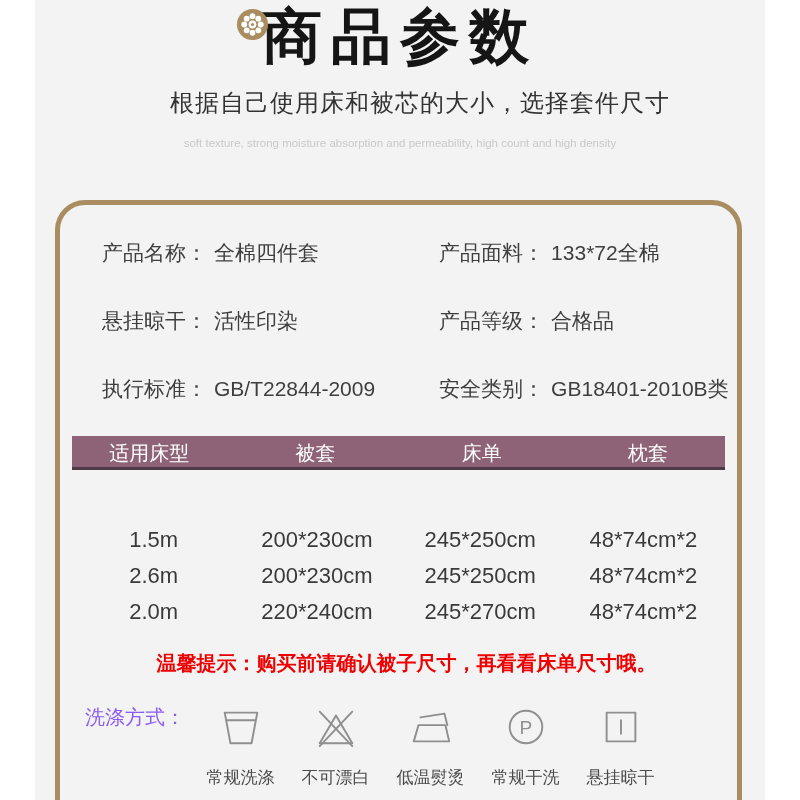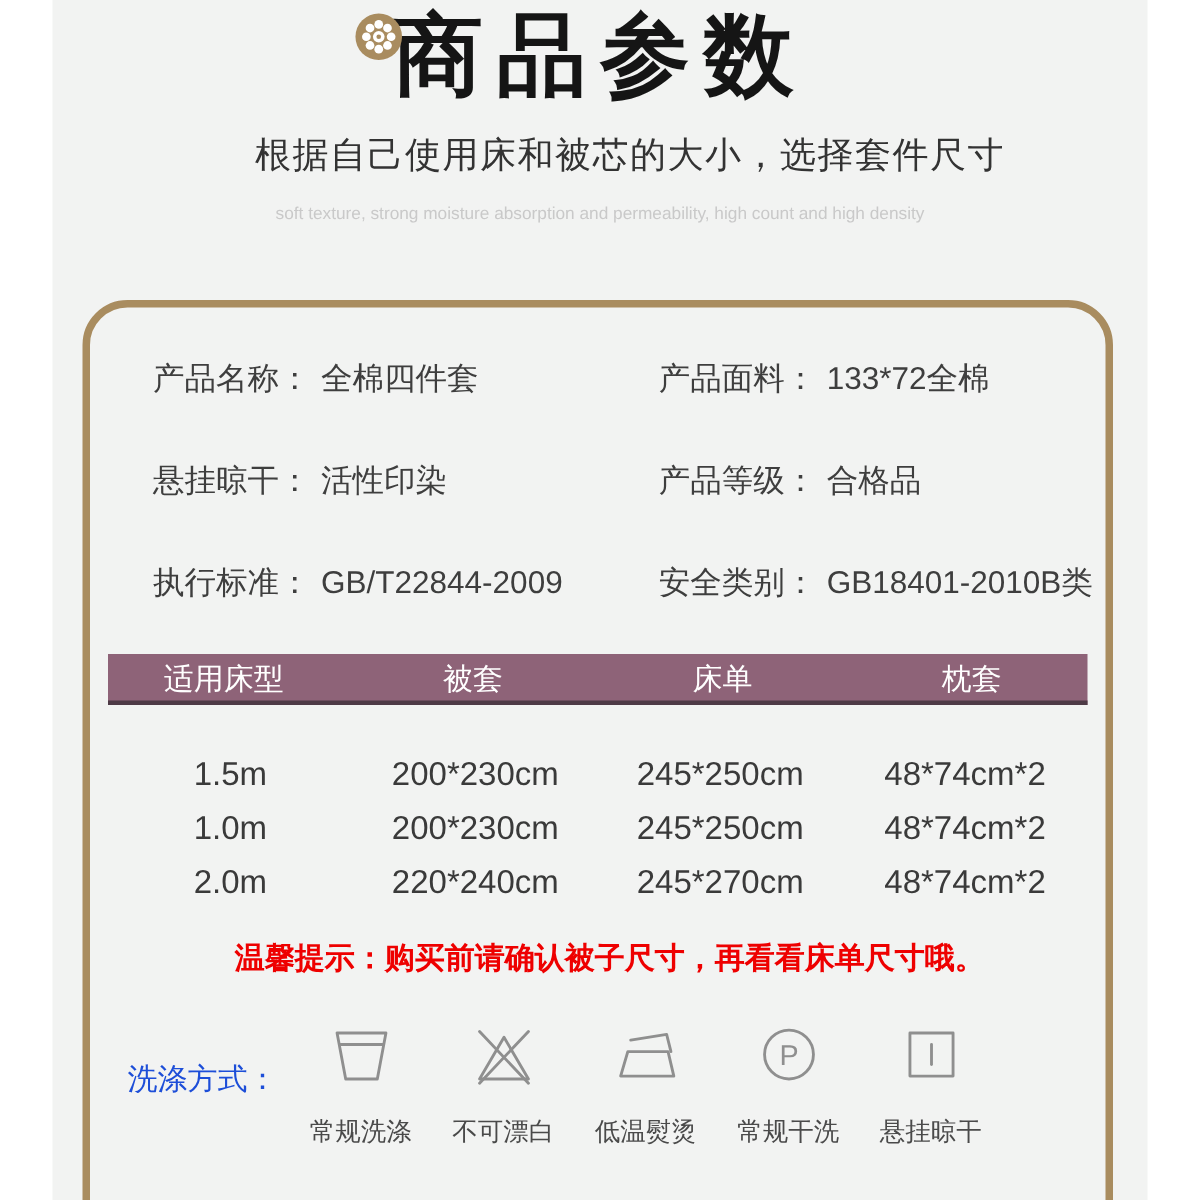--- a/index.html
+++ b/index.html
@@ -25,31 +25,31 @@
            font-size:21px; color:#3e3e3e; }
   .spec { line-height:24px; white-space:nowrap; }
   .spec:nth-child(odd) { padding-left:42px; }
   .spec-value { margin-left:7px; }
 
   
   .size-table { margin:35px 12px 0 12px; }
   .thead { display:grid; grid-template-columns:repeat(4,1fr); background:#8e6378;
            border-bottom:3px solid #4e3a46; height:34px; line-height:34px;
            color:#ffffff; font-size:20px; text-align:center;gap:12px; }
-  .tbody { padding-top:28px; }
+  .tbody { padding-top:52px; }
   .trow { display:grid; grid-template-columns:repeat(4,1fr); height:36px; line-height:36px;
           text-align:center; font-size:22px; color:#3a3a3a; }
 
   
   .notice { margin-top:20px; text-align:center; font-family:"Liberation Serif","DejaVu Serif",serif;
             font-weight:bold; font-size:20px; line-height:26px; color:#ee0000;padding-left:16px; }
 
   
   .washing { display:flex; align-items:flex-start; margin:28px 0 0 25px; }
-  .washing-label { width:108px; font-size:20px; color:#1d4ed8; margin-top:26px; white-space:nowrap; }
+  .washing-label { width:108px; font-size:20px; color:#8b5cf6; white-space:nowrap; }
   .wash-item { width:95px; display:flex; flex-direction:column; align-items:center; }
   .wash-icon svg { width:46px; height:46px; stroke:#8f8f8f; stroke-width:2; fill:none;
                    stroke-linejoin:round; stroke-linecap:round; }
   .wash-caption { margin-top:12px; font-size:17px; color:#4a4a4a; white-space:nowrap; }
 </style>
 </head>
 <body>
 
 <div class="bg-strip"></div>
 
@@ -111,21 +111,21 @@
       <span>枕套</span>
     </div>
     <div class="tbody">
       <div class="trow">
         <span>1.5m</span>
         <span>200*230cm</span>
         <span>245*250cm</span>
         <span>48*74cm*2</span>
       </div>
       <div class="trow">
-        <span>1.0m</span>
+        <span>2.6m</span>
         <span>200*230cm</span>
         <span>245*250cm</span>
         <span>48*74cm*2</span>
       </div>
       <div class="trow">
         <span>2.0m</span>
         <span>220*240cm</span>
         <span>245*270cm</span>
         <span>48*74cm*2</span>
       </div>

